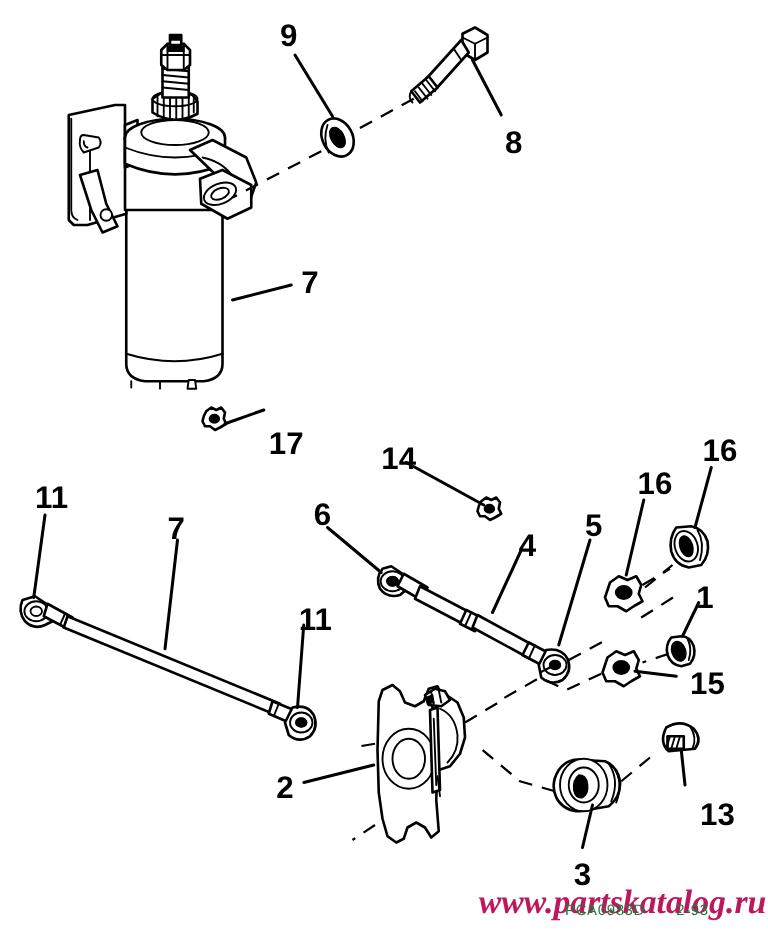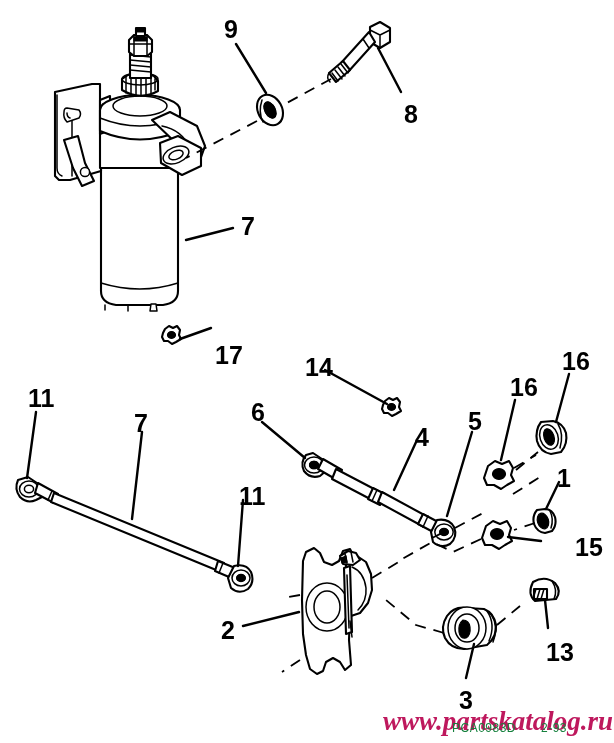--- a/index.html
+++ b/index.html
@@ -338,23 +338,23 @@
   <div class="callout" style="left:305px; top:355px;text-align:right;">14</div>
   <div class="callout" style="left:562px; top:349px;">16</div>
   <div class="callout" style="left:510px; top:375px;text-align:right;">16</div>
   <div class="callout" style="left:28px;  top:386px;">11</div>
   <div class="callout" style="left:468px; top:409px;">5</div>
   <div class="callout" style="left:251px; top:400px;">6</div>
   <div class="callout" style="left:415px; top:425px;">4</div>
   <div class="callout" style="left:557px; top:466px;">1</div>
   <div class="callout" style="left:134px; top:411px;">7</div>
   <div class="callout" style="left:239px; top:484px;">11</div>
-  <div class="callout" style="left:552px; top:535px;margin-left:23px;">15</div>
+  <div class="callout" style="left:552px; top:535px;">15</div>
   <div class="callout" style="left:221px; top:618px;">2</div>
-  <div class="callout" style="left:546px; top:640px;">13</div>
+  <div class="callout" style="left:560px; top:640px;">13</div>
   <div class="callout" style="left:459px; top:688px;">3</div>
 
   <div class="watermark" style="left:383px; top:706px;">www.partskatalog.ru</div>
 
   <div class="footer-code" style="left:452px; top:721px;">PCA0983D</div>
   <div class="footer-code" style="left:541px; top:721px;text-align:center;">2-93</div>
 
 </div>
 
 </body></html>

